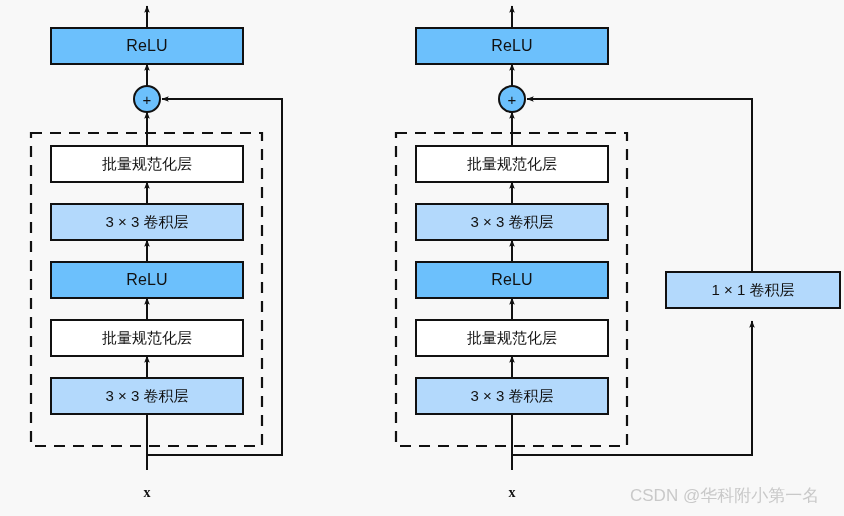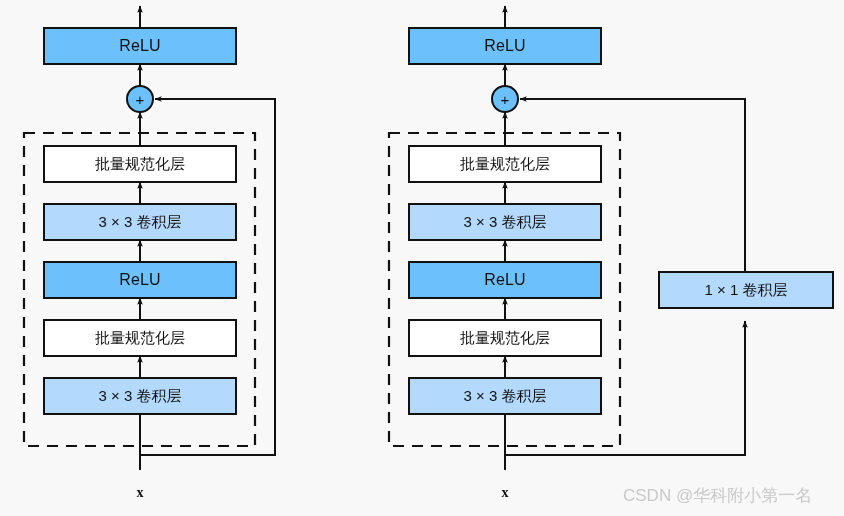--- a/index.html
+++ b/index.html
@@ -9,21 +9,21 @@
   body {
     width: 844px;
     height: 516px;
     background: #f8f8f8;
     font-family: "Liberation Sans", "DejaVu Sans", sans-serif;
     overflow: hidden;
     position: relative;
   }
   #diagram-root {
     position: absolute;
-    left: 3px;
+    left: 10px;
     top: 0;
     width: 817px;
     height: 516px;
   }
   svg.diagram {
     display: block;
     width: 844px;
     height: 516px;
   }
   .box-label {

